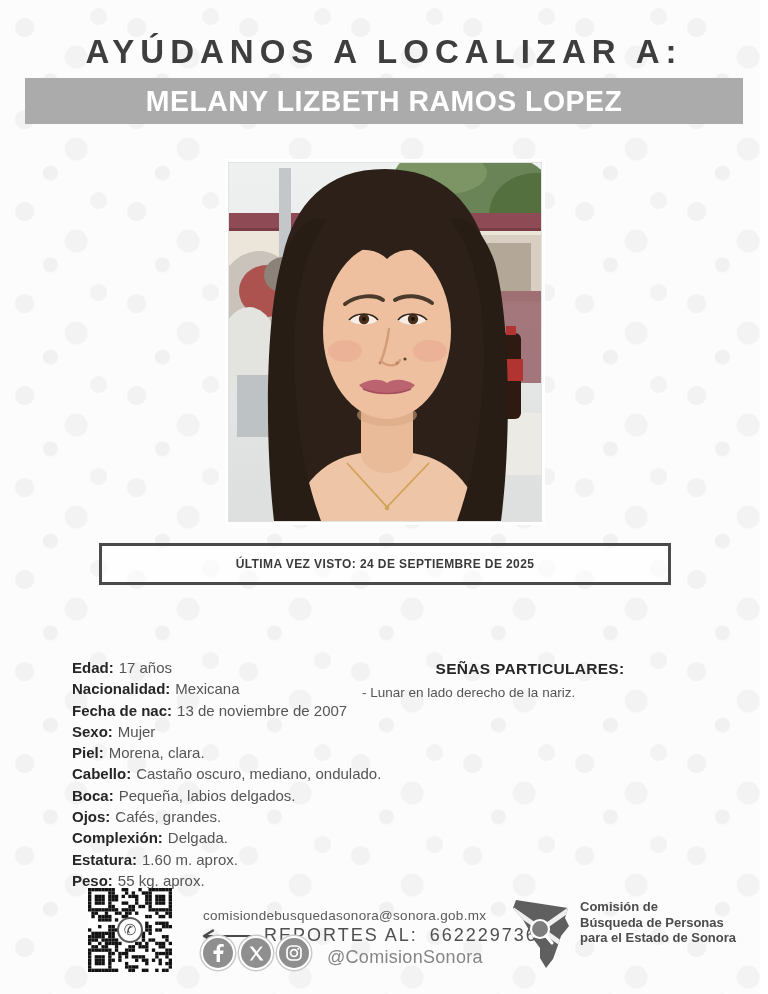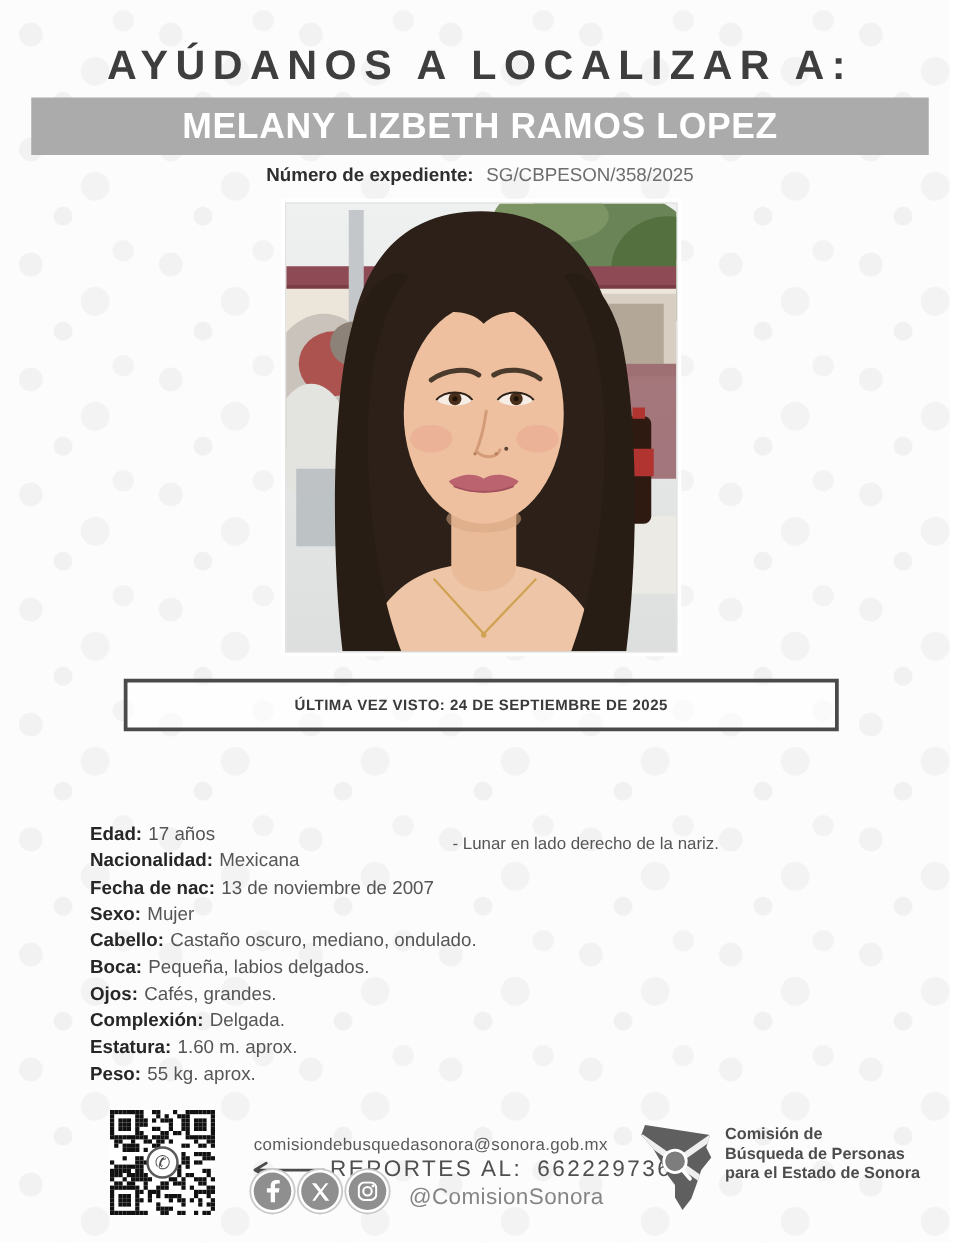--- a/index.html
+++ b/index.html
@@ -76,24 +76,20 @@
 <body>
 
 <div class="poster">
 
   <div class="headline">AYÚDANOS A LOCALIZAR A:</div>
 
   <div class="name-banner">
     <span>MELANY LIZBETH RAMOS LOPEZ</span>
   </div>
 
-  <div class="case-line">
-    <span class="lbl">Número de expediente:</span>
-    <span class="val">SG/CBPESON/358/2025</span>
-  </div>
 
   <div class="photo-frame">
     <svg width="312" height="358" viewBox="0 0 312 358">
       <defs>
         <linearGradient id="sky" x1="0" y1="0" x2="0" y2="1">
           <stop offset="0" stop-color="#eef1f0"></stop>
             <stop offset="1" stop-color="#dcdfdd"></stop>
         </linearGradient>
       </defs>
 
@@ -167,29 +163,31 @@
   <div class="lastseen-box">
     <span>ÚLTIMA VEZ VISTO: 24 DE SEPTIEMBRE DE 2025</span>
   </div>
 
 
   <div class="details">
     <div class="detail-row"><span class="lbl">Edad:</span><span class="val">17 años</span></div>
     <div class="detail-row"><span class="lbl">Nacionalidad:</span><span class="val">Mexicana</span></div>
     <div class="detail-row"><span class="lbl">Fecha de nac:</span><span class="val">13 de noviembre de 2007</span></div>
     <div class="detail-row"><span class="lbl">Sexo:</span><span class="val">Mujer</span></div>
+    <div class="detail-row"><span class="lbl">Piel:</span><span class="val">Morena, clara.</span></div>
     <div class="detail-row"><span class="lbl">Cabello:</span><span class="val">Castaño oscuro, mediano, ondulado.</span></div>
     <div class="detail-row"><span class="lbl">Boca:</span><span class="val">Pequeña, labios delgados.</span></div>
     <div class="detail-row"><span class="lbl">Ojos:</span><span class="val">Cafés, grandes.</span></div>
     <div class="detail-row"><span class="lbl">Complexión:</span><span class="val">Delgada.</span></div>
     <div class="detail-row"><span class="lbl">Estatura:</span><span class="val">1.60 m. aprox.</span></div>
     <div class="detail-row"><span class="lbl">Peso:</span><span class="val">55 kg. aprox.</span></div>
   </div>
 
   <div class="particulars">
+    <div class="title">SEÑAS PARTICULARES:</div>
     <div class="item">- Lunar en lado derecho de la nariz.</div>
   </div>
 
   <div class="qr-wrap">
     <svg id="qr-svg" width="84" height="84" viewBox="0 0 84 84">
         <rect x="0.00" y="0.00" width="3.36" height="3.36" fill="#111"></rect>
         <rect x="3.36" y="0.00" width="3.36" height="3.36" fill="#111"></rect>
         <rect x="6.72" y="0.00" width="3.36" height="3.36" fill="#111"></rect>
         <rect x="10.08" y="0.00" width="3.36" height="3.36" fill="#111"></rect>
         <rect x="13.44" y="0.00" width="3.36" height="3.36" fill="#111"></rect>

